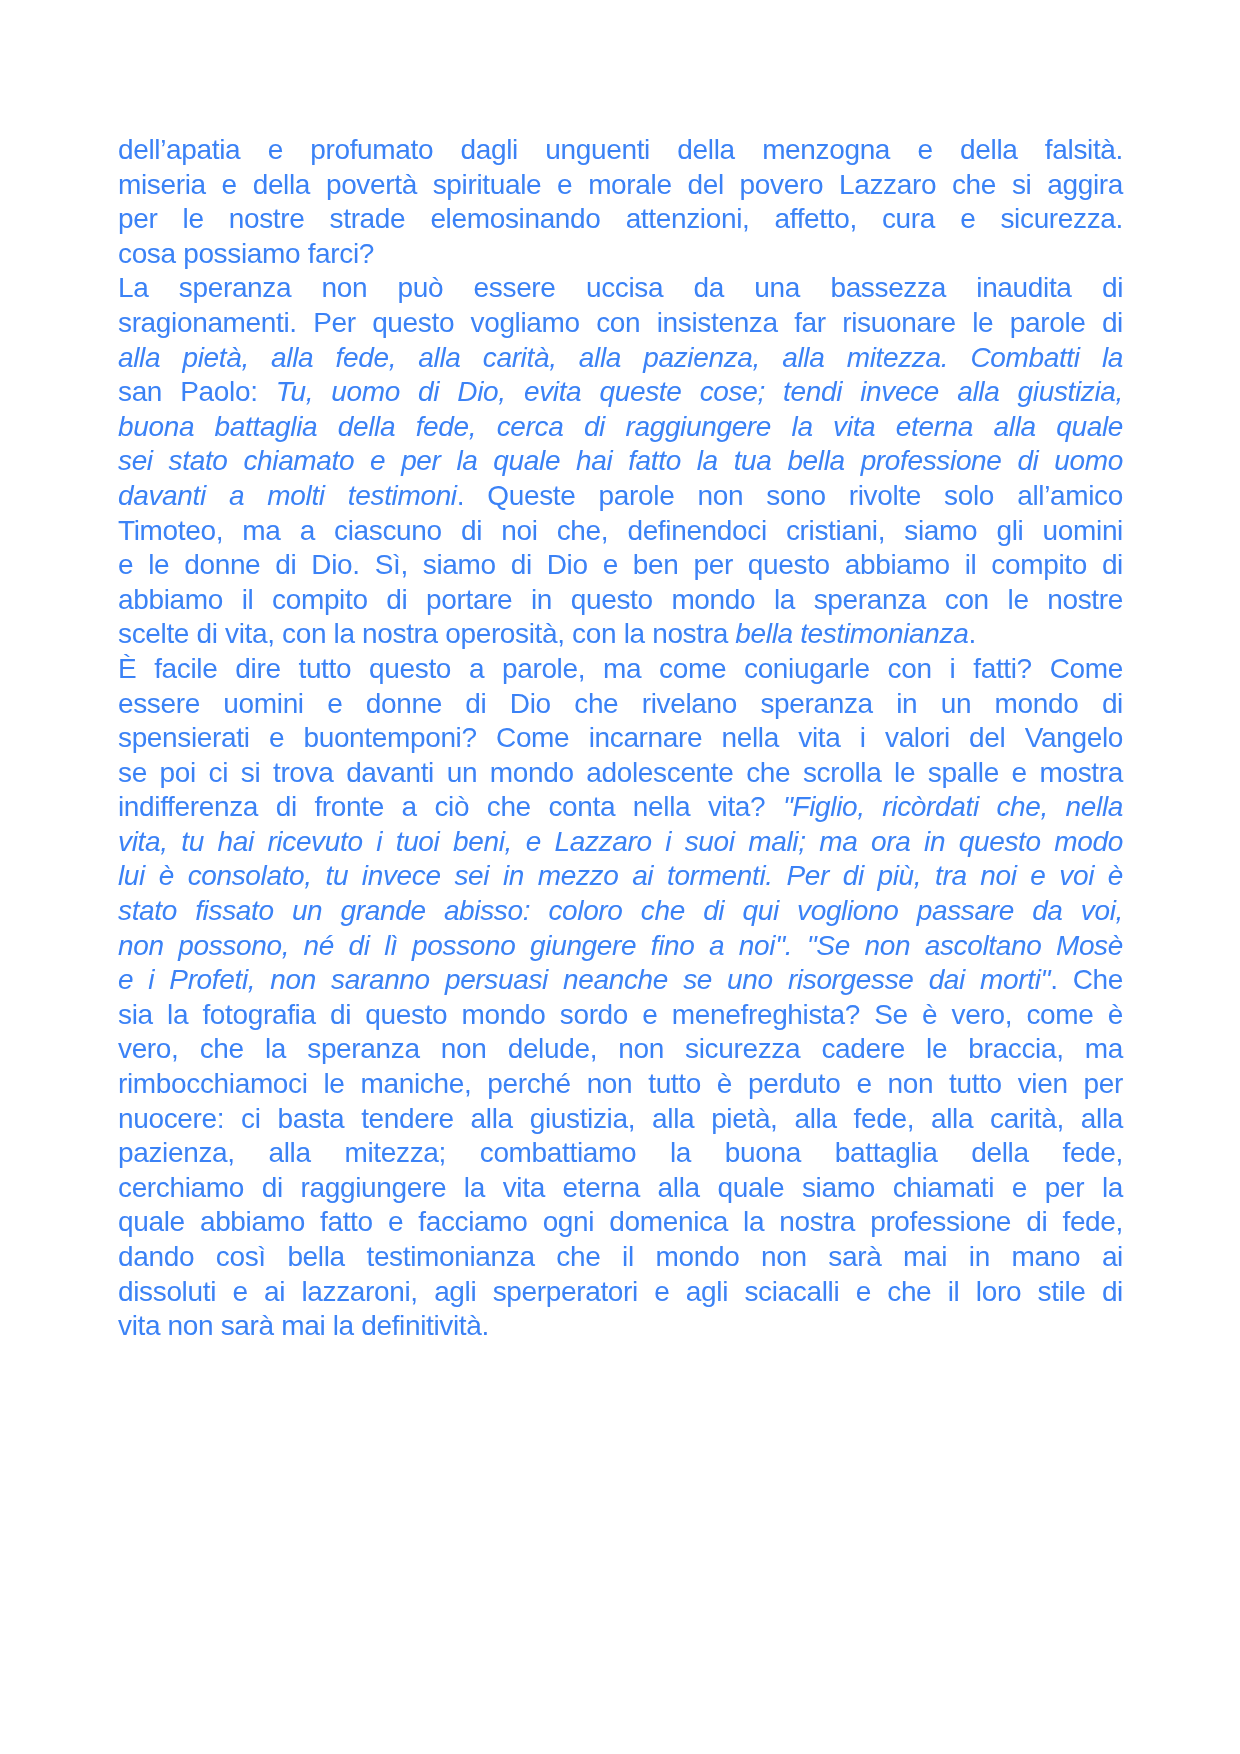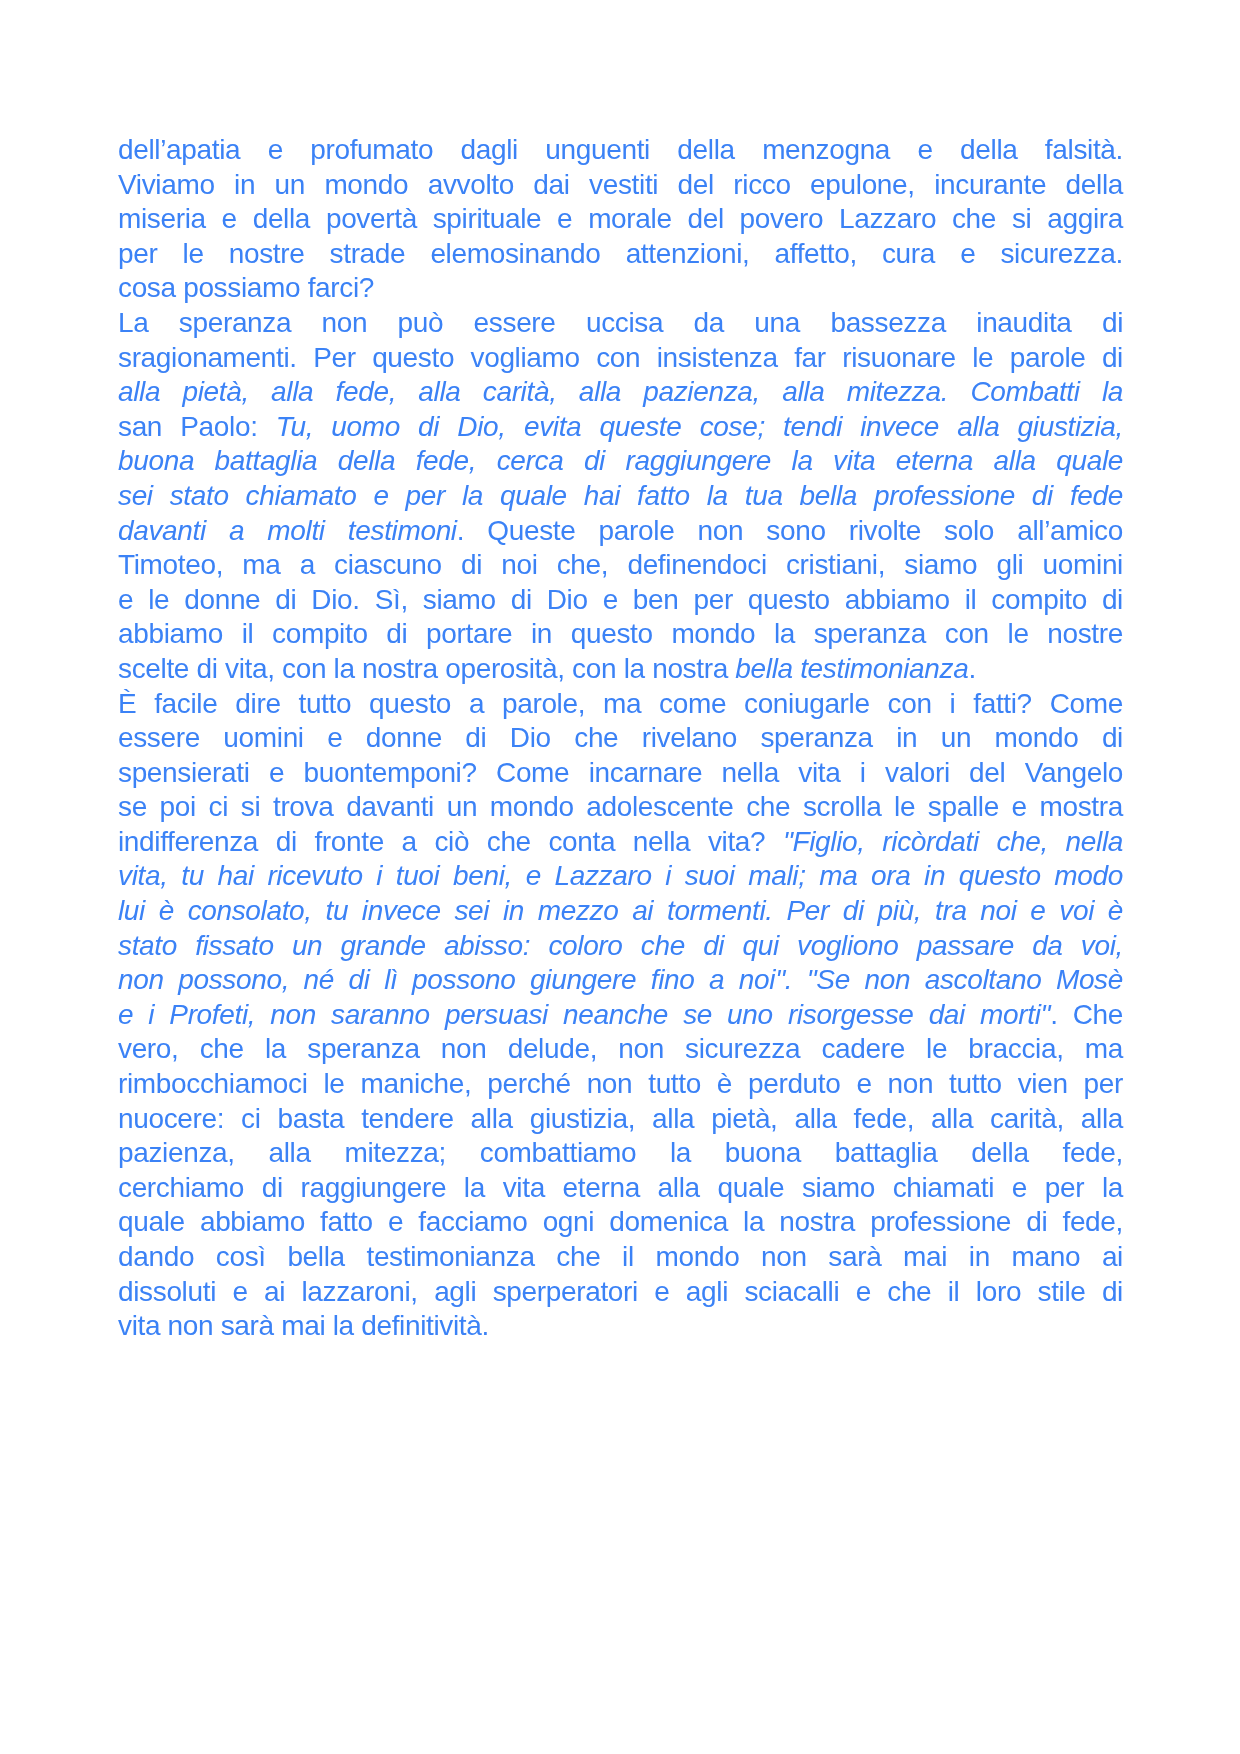--- a/index.html
+++ b/index.html
@@ -40,49 +40,49 @@
     .it {
       font-style: italic;
     }
   </style>
 </head>
 <body>
 
 <div class="page" id="page">
     <div class="paragraph">
       <div class="line"><span class="seg">dell’apatia e profumato dagli unguenti della menzogna e della falsità.</span></div>
-      <div class="line"><span class="seg">Viviamo in un mondo avvolto dai vestiti del ricco epulone, incurante della</span></div>
       <div class="line"><span class="seg">miseria e della povertà spirituale e morale del povero Lazzaro che si aggira</span></div>
       <div class="line"><span class="seg">per le nostre strade elemosinando attenzioni, affetto, cura e sicurezza.</span></div>
       <div class="line last"><span class="seg">cosa possiamo farci?</span></div>
     </div>
     <div class="paragraph">
       <div class="line"><span class="seg">La speranza non può essere uccisa da una bassezza inaudita di</span></div>
       <div class="line"><span class="seg">sragionamenti. Per questo vogliamo con insistenza far risuonare le parole di</span></div>
       <div class="line"><span class="seg it">alla pietà, alla fede, alla carità, alla pazienza, alla mitezza. Combatti la</span></div>
       <div class="line"><span class="seg">san Paolo: </span><span class="seg it">Tu, uomo di Dio, evita queste cose; tendi invece alla giustizia,</span></div>
       <div class="line"><span class="seg it">buona battaglia della fede, cerca di raggiungere la vita eterna alla quale</span></div>
-      <div class="line"><span class="seg it">sei stato chiamato e per la quale hai fatto la tua bella professione di fede</span></div>
+      <div class="line"><span class="seg it">sei stato chiamato e per la quale hai fatto la tua bella professione di uomo</span></div>
       <div class="line"><span class="seg it">davanti a molti testimoni</span><span class="seg">. Queste parole non sono rivolte solo all’amico</span></div>
       <div class="line"><span class="seg">Timoteo, ma a ciascuno di noi che, definendoci cristiani, siamo gli uomini</span></div>
       <div class="line"><span class="seg">e le donne di Dio. Sì, siamo di Dio e ben per questo abbiamo il compito di</span></div>
       <div class="line"><span class="seg">abbiamo il compito di portare in questo mondo la speranza con le nostre</span></div>
       <div class="line last"><span class="seg">scelte di vita, con la nostra operosità, con la nostra </span><span class="seg it">bella testimonianza</span><span class="seg">.</span></div>
     </div>
     <div class="paragraph">
       <div class="line"><span class="seg">È facile dire tutto questo a parole, ma come coniugarle con i fatti? Come</span></div>
       <div class="line"><span class="seg">essere uomini e donne di Dio che rivelano speranza in un mondo di</span></div>
       <div class="line"><span class="seg">spensierati e buontemponi? Come incarnare nella vita i valori del Vangelo</span></div>
       <div class="line"><span class="seg">se poi ci si trova davanti un mondo adolescente che scrolla le spalle e mostra</span></div>
       <div class="line"><span class="seg">indifferenza di fronte a ciò che conta nella vita? </span><span class="seg it">"Figlio, ricòrdati che, nella</span></div>
       <div class="line"><span class="seg it">vita, tu hai ricevuto i tuoi beni, e Lazzaro i suoi mali; ma ora in questo modo</span></div>
       <div class="line"><span class="seg it">lui è consolato, tu invece sei in mezzo ai tormenti. Per di più, tra noi e voi è</span></div>
       <div class="line"><span class="seg it">stato fissato un grande abisso: coloro che di qui vogliono passare da voi,</span></div>
       <div class="line"><span class="seg it">non possono, né di lì possono giungere fino a noi". "Se non ascoltano Mosè</span></div>
       <div class="line"><span class="seg it">e i Profeti, non saranno persuasi neanche se uno risorgesse dai morti"</span><span class="seg">. Che</span></div>
+      <div class="line"><span class="seg">sia la fotografia di questo mondo sordo e menefreghista? Se è vero, come è</span></div>
       <div class="line"><span class="seg">vero, che la speranza non delude, non sicurezza cadere le braccia, ma</span></div>
       <div class="line"><span class="seg">rimbocchiamoci le maniche, perché non tutto è perduto e non tutto vien per</span></div>
       <div class="line"><span class="seg">nuocere: ci basta tendere alla giustizia, alla pietà, alla fede, alla carità, alla</span></div>
       <div class="line"><span class="seg">pazienza, alla mitezza; combattiamo la buona battaglia della fede,</span></div>
       <div class="line"><span class="seg">cerchiamo di raggiungere la vita eterna alla quale siamo chiamati e per la</span></div>
       <div class="line"><span class="seg">quale abbiamo fatto e facciamo ogni domenica la nostra professione di fede,</span></div>
       <div class="line"><span class="seg">dando così bella testimonianza che il mondo non sarà mai in mano ai</span></div>
       <div class="line"><span class="seg">dissoluti e ai lazzaroni, agli sperperatori e agli sciacalli e che il loro stile di</span></div>
       <div class="line last"><span class="seg">vita non sarà mai la definitività.</span></div>
     </div>

